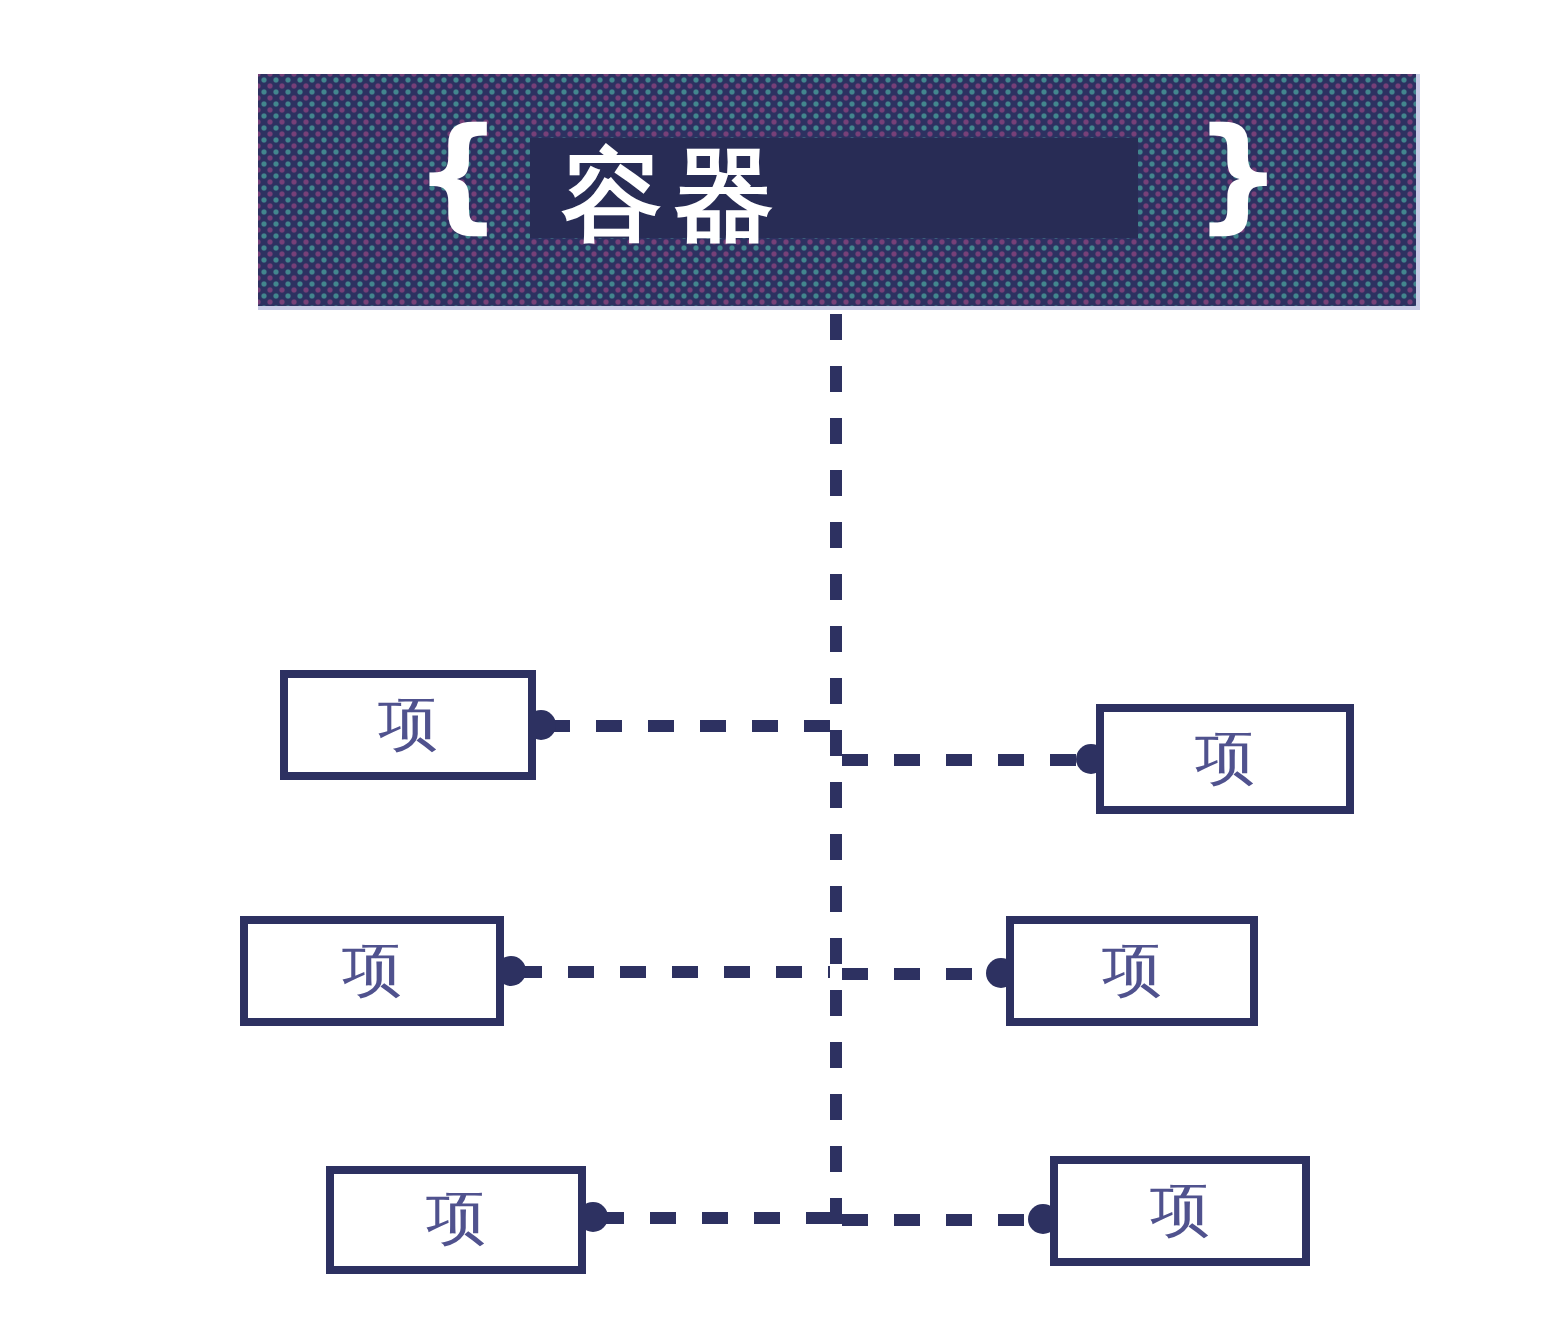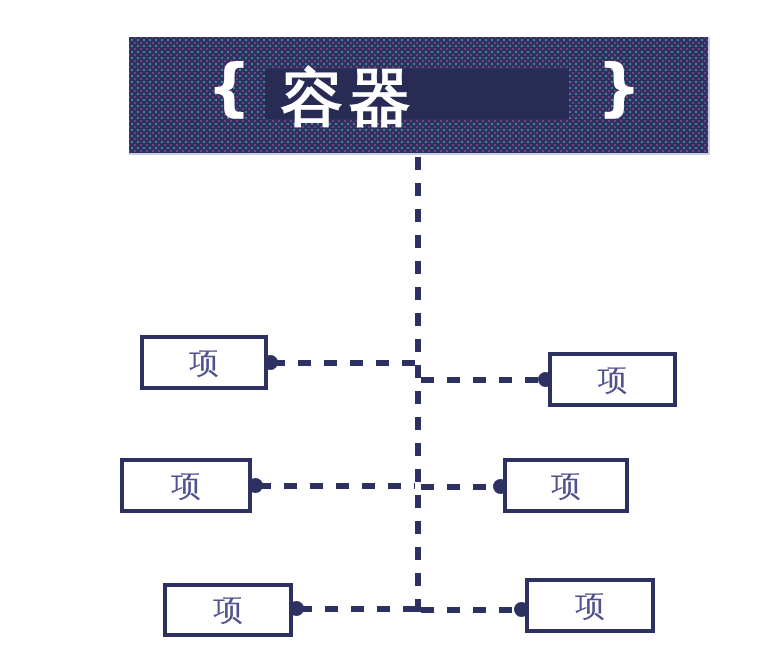--- a/index.html
+++ b/index.html
@@ -45,21 +45,21 @@
     font-weight: bold;
     line-height: 72px;
     font-family: "DejaVu Sans", sans-serif;
   }
   .brace-left  { left: 78px; }
   .brace-right { left: 468px; }
   .header-label {
     position: absolute;
     left: 152px; top: 26px;
     color: #ffffff;
-    font-size: 62px;
+    font-size: 50px;
     font-weight: bold;
     line-height: 70px;
     letter-spacing: 6px;
     white-space: nowrap;
     font-family: "DejaVu Sans", sans-serif;
   }
 
   
   .vline {
     position: absolute;

